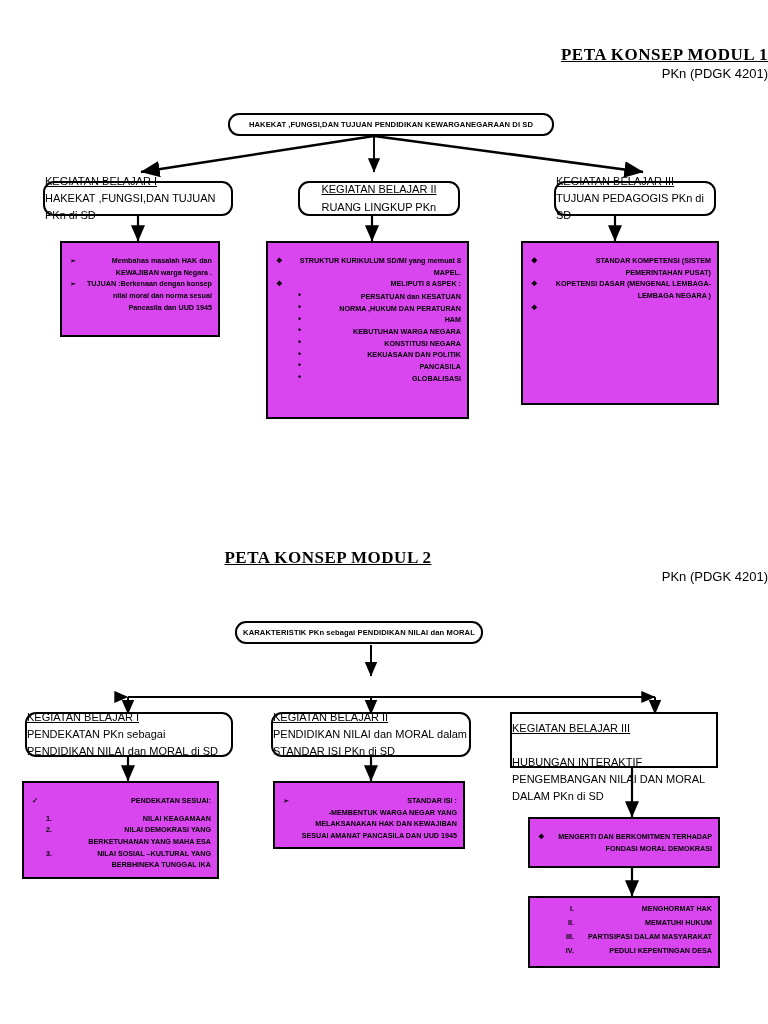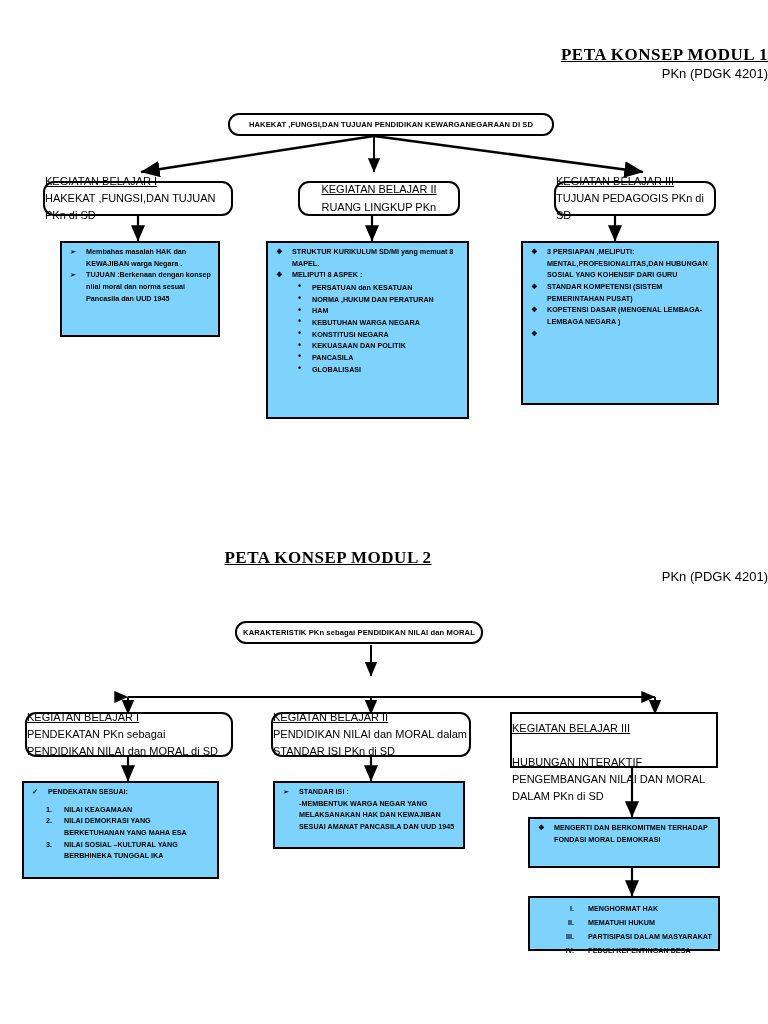--- a/index.html
+++ b/index.html
@@ -69,22 +69,23 @@
     font-weight: bold;
     text-align: center;
     letter-spacing: 0.1px;
   }
 
   
   .bodybox {
     position: absolute;
     border: 2px solid #000;
     box-sizing: border-box;
-    background: #7dd3fc;
-    padding: 3px 6px 6px 6px;
+    background: #d946ef;
+    padding: 12px 6px 6px 6px;
+    text-align: right;
   }
   ul.lst, ol.lst {
     list-style: none;
     margin: 0;
     padding: 0;
   }
   ul.lst > li, ol.lst > li {
     position: relative;
     font-size: 7.2px;
     font-weight: bold;
@@ -290,21 +291,20 @@
           </li>
         </ul>
       </li>
     </ul>
   </div>
 
   <div class="bodybox" style="left:521px;top:241px;width:198px;height:164px;">
     <ul class="lst">
       <li>
         <span class="mk">❖</span>
-        <span>3 PERSIAPAN ,MELIPUTI: MENTAL,PROFESIONALITAS,DAN HUBUNGAN SOSIAL  YANG KOHENSIF DARI GURU</span>
       </li>
       <li>
         <span class="mk">❖</span>
         <span>STANDAR KOMPETENSI (SISTEM PEMERINTAHAN PUSAT)</span>
       </li>
       <li>
         <span class="mk">❖</span>
         <span>KOPETENSI DASAR (MENGENAL LEMBAGA-LEMBAGA NEGARA )</span>
       </li>
       <li>
@@ -373,21 +373,21 @@
 
   <div class="bodybox" style="left:528px;top:817px;width:192px;height:51px;">
     <ul class="lst">
       <li>
         <span class="mk">❖</span>
         <span>MENGERTI DAN BERKOMITMEN TERHADAP FONDASI MORAL DEMOKRASI</span>
       </li>
     </ul>
   </div>
 
-  <div class="bodybox" style="left:528px;top:896px;width:192px;height:55px;padding-top:4px;">
+  <div class="bodybox" style="left:528px;top:896px;width:192px;height:72px;padding-top:4px;">
     <ol class="lst roman">
       <li>
         <span>MENGHORMAT HAK</span>
       </li>
       <li>
         <span>MEMATUHI HUKUM</span>
       </li>
       <li>
         <span>PARTISIPASI DALAM MASYARAKAT</span>
       </li>

